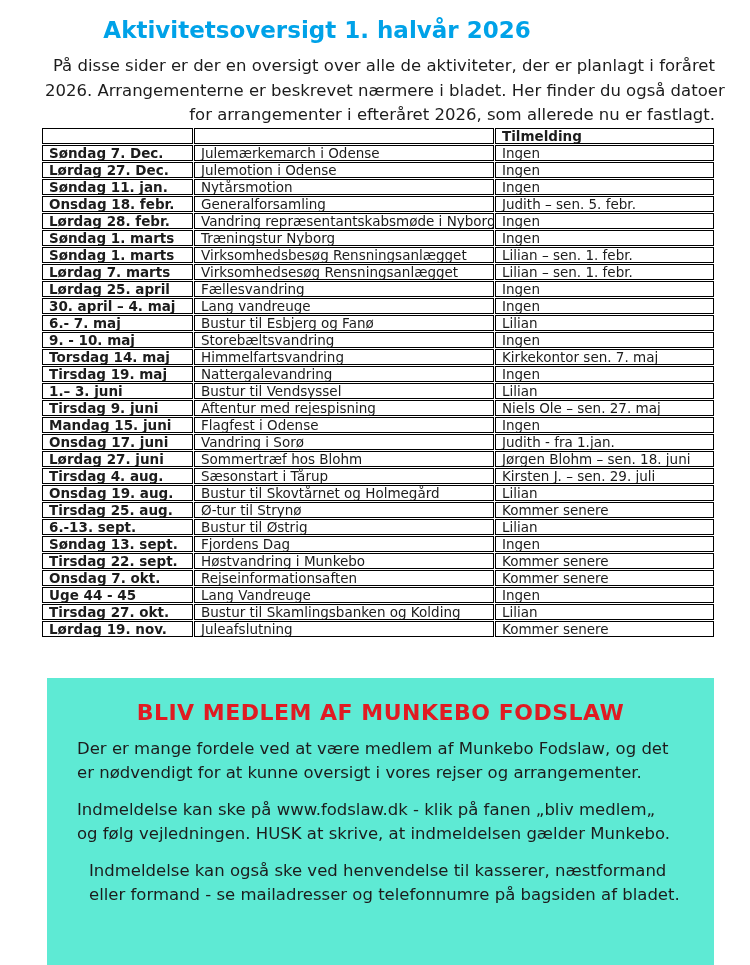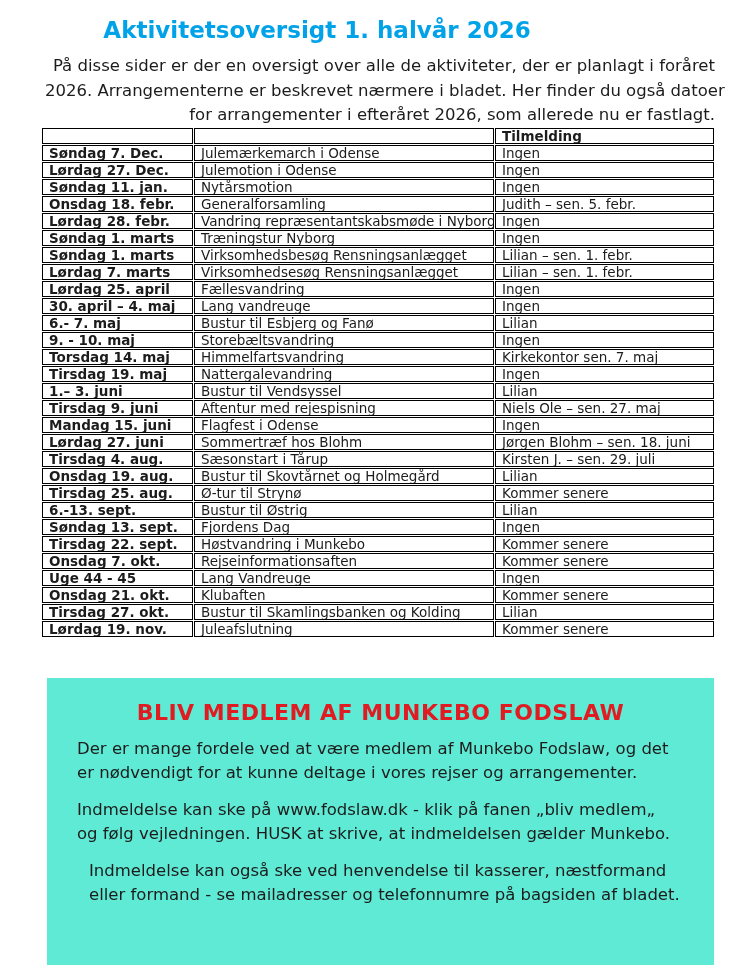--- a/index.html
+++ b/index.html
@@ -179,20 +179,25 @@
         <td class="col-date">Tirsdag 9. juni</td>
         <td class="col-activity">Aftentur med rejespisning</td>
         <td class="col-signup">Niels Ole – sen. 27. maj</td>
       </tr>
       <tr>
         <td class="col-date">Mandag 15. juni</td>
         <td class="col-activity">Flagfest i Odense</td>
         <td class="col-signup">Ingen</td>
       </tr>
       <tr>
+        <td class="col-date">Onsdag 17. juni</td>
+        <td class="col-activity">Vandring i Sorø</td>
+        <td class="col-signup">Judith -  fra 1.jan.</td>
+      </tr>
+      <tr>
         <td class="col-date">Lørdag 27. juni</td>
         <td class="col-activity">Sommertræf hos Blohm</td>
         <td class="col-signup">Jørgen Blohm – sen. 18. juni</td>
       </tr>
       <tr>
         <td class="col-date">Tirsdag 4. aug.</td>
         <td class="col-activity">Sæsonstart i  Tårup</td>
         <td class="col-signup">Kirsten J. – sen. 29. juli</td>
       </tr>
       <tr>
@@ -222,44 +227,39 @@
       </tr>
       <tr>
         <td class="col-date">Onsdag 7. okt.</td>
         <td class="col-activity">Rejseinformationsaften</td>
         <td class="col-signup">Kommer senere</td>
       </tr>
       <tr>
         <td class="col-date">Uge 44 - 45</td>
         <td class="col-activity">Lang Vandreuge</td>
         <td class="col-signup">Ingen</td>
-      </tr>
-      <tr>
-        <td class="col-date">Onsdag 21. okt.</td>
-        <td class="col-activity">Klubaften</td>
-        <td class="col-signup">Kommer senere</td>
       </tr>
       <tr>
         <td class="col-date">Tirsdag 27. okt.</td>
         <td class="col-activity">Bustur til Skamlingsbanken og Kolding</td>
         <td class="col-signup">Lilian</td>
       </tr>
       <tr>
         <td class="col-date">Lørdag 19. nov.</td>
         <td class="col-activity">Juleafslutning</td>
         <td class="col-signup">Kommer senere</td>
       </tr>
     </tbody>
 </table>
 
 <div class="membox">
   <div class="membox-title">BLIV MEDLEM AF MUNKEBO FODSLAW</div>
   <p>
     <span>Der er mange fordele ved at være medlem af Munkebo Fodslaw, og det</span><br>
-    <span>er nødvendigt for at kunne deltage i vores rejser og arrangementer.</span>
+    <span>er nødvendigt for at kunne oversigt i vores rejser og arrangementer.</span>
   </p>
   <p>
     <span>Indmeldelse kan ske på www.fodslaw.dk - klik på fanen „bliv medlem„</span><br>
     <span>og følg vejledningen. HUSK at skrive, at indmeldelsen gælder Munkebo.</span>
   </p>
   <p>
     <span>Indmeldelse kan også ske ved henvendelse til kasserer, næstformand</span><br>
     <span>eller formand - se mailadresser og telefonnumre på bagsiden af bladet.</span>
   </p>
 </div>

